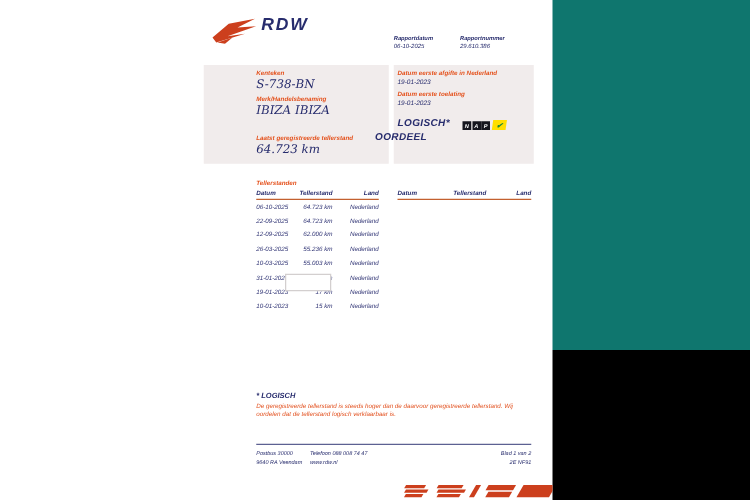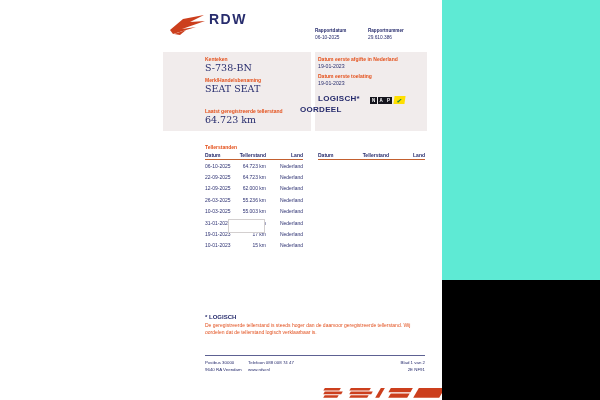--- a/index.html
+++ b/index.html
@@ -1,18 +1,18 @@
 <!DOCTYPE html>
 <html><head>
 <meta charset="utf-8">
 <style>
   html,body{margin:0;padding:0;}
   body{width:600px;height:400px;background:#000;overflow:hidden;
        font-family:"Liberation Sans",sans-serif;}
-  .stage{position:relative;width:600px;height:280px;background:#5eead4;}
+  .stage{position:relative;width:600px;height:280px;background:#0f766e;font-style:italic;}
   .page{position:absolute;left:0;top:0;width:442px;height:400px;background:#ffffff;}
   .abs{position:absolute;}
 
   
   .logo-text{left:209px;top:11px;font-size:14px;font-weight:bold;color:#272c6d;
              letter-spacing:1.5px;font-family:"Liberation Sans",sans-serif;}
   .report-title{left:315px;top:9px;font-size:11.5px;font-weight:bold;color:#e4511c;
                 font-family:"DejaVu Serif",serif;}
   .meta-label{font-size:4.6px;font-weight:bold;color:#272c6d;}
   .meta-value{font-size:4.8px;color:#272c6d;}
@@ -71,21 +71,21 @@
 
     <div class="abs meta-label" style="left:315px;top:28px;">Rapportdatum</div>
     <div class="abs meta-value" style="left:315px;top:35px;">06-10-2025</div>
     <div class="abs meta-label" style="left:368px;top:28px;">Rapportnummer</div>
     <div class="abs meta-value" style="left:368px;top:35px;">29.610.386</div>
 
     <div class="abs panel" style="left:163px;top:52px;width:148px;height:79px;"></div>
     <div class="abs lab" style="left:205px;top:56px;">Kenteken</div>
     <div class="abs val-lg" style="left:205px;top:62px;">S-738-BN</div>
     <div class="abs lab" style="left:205px;top:77px;">Merk/Handelsbenaming</div>
-    <div class="abs val-lg" style="left:205px;top:83px;">SEAT SEAT</div>
+    <div class="abs val-lg" style="left:205px;top:83px;">IBIZA IBIZA</div>
     <div class="abs lab" style="left:205px;top:108px;">Laatst geregistreerde tellerstand</div>
     <div class="abs val-lg" style="left:205px;top:114px;">64.723 km</div>
 
     <div class="abs panel" style="left:315px;top:52px;width:112px;height:79px;"></div>
     <div class="abs lab" style="left:318px;top:56px;width:106px;">Datum eerste afgifte in Nederland</div>
     <div class="abs val-sm" style="left:318px;top:63px;">19-01-2023</div>
     <div class="abs lab" style="left:318px;top:73px;width:106px;">Datum eerste toelating</div>
     <div class="abs val-sm" style="left:318px;top:80px;">19-01-2023</div>
     <div class="abs oordeel" style="left:318px;top:94px;">LOGISCH*</div>
     <div class="abs oordeel" style="left:300px;top:105px;">OORDEEL</div>

